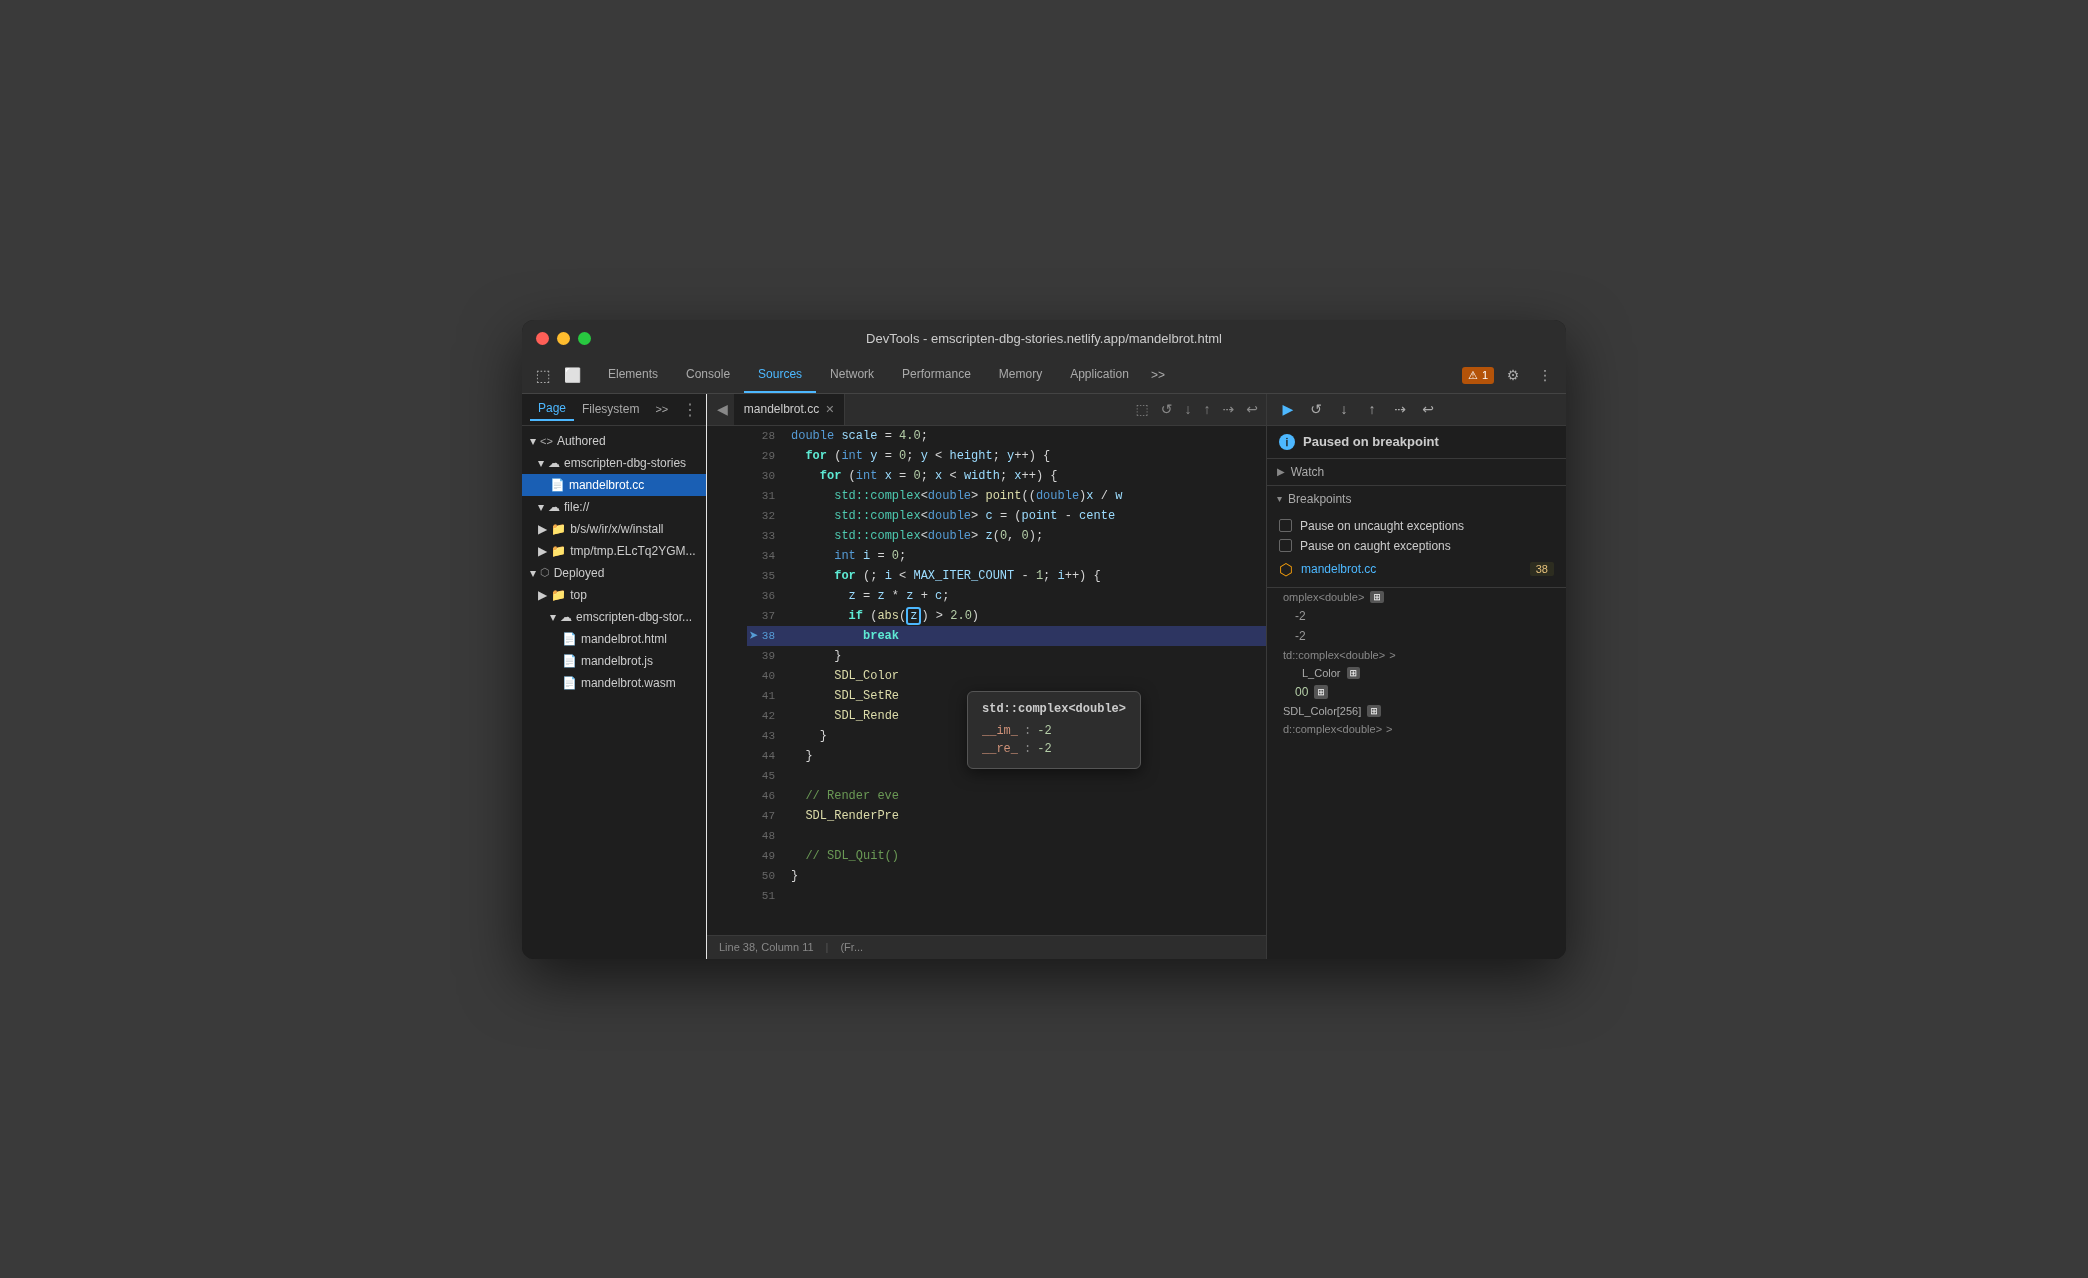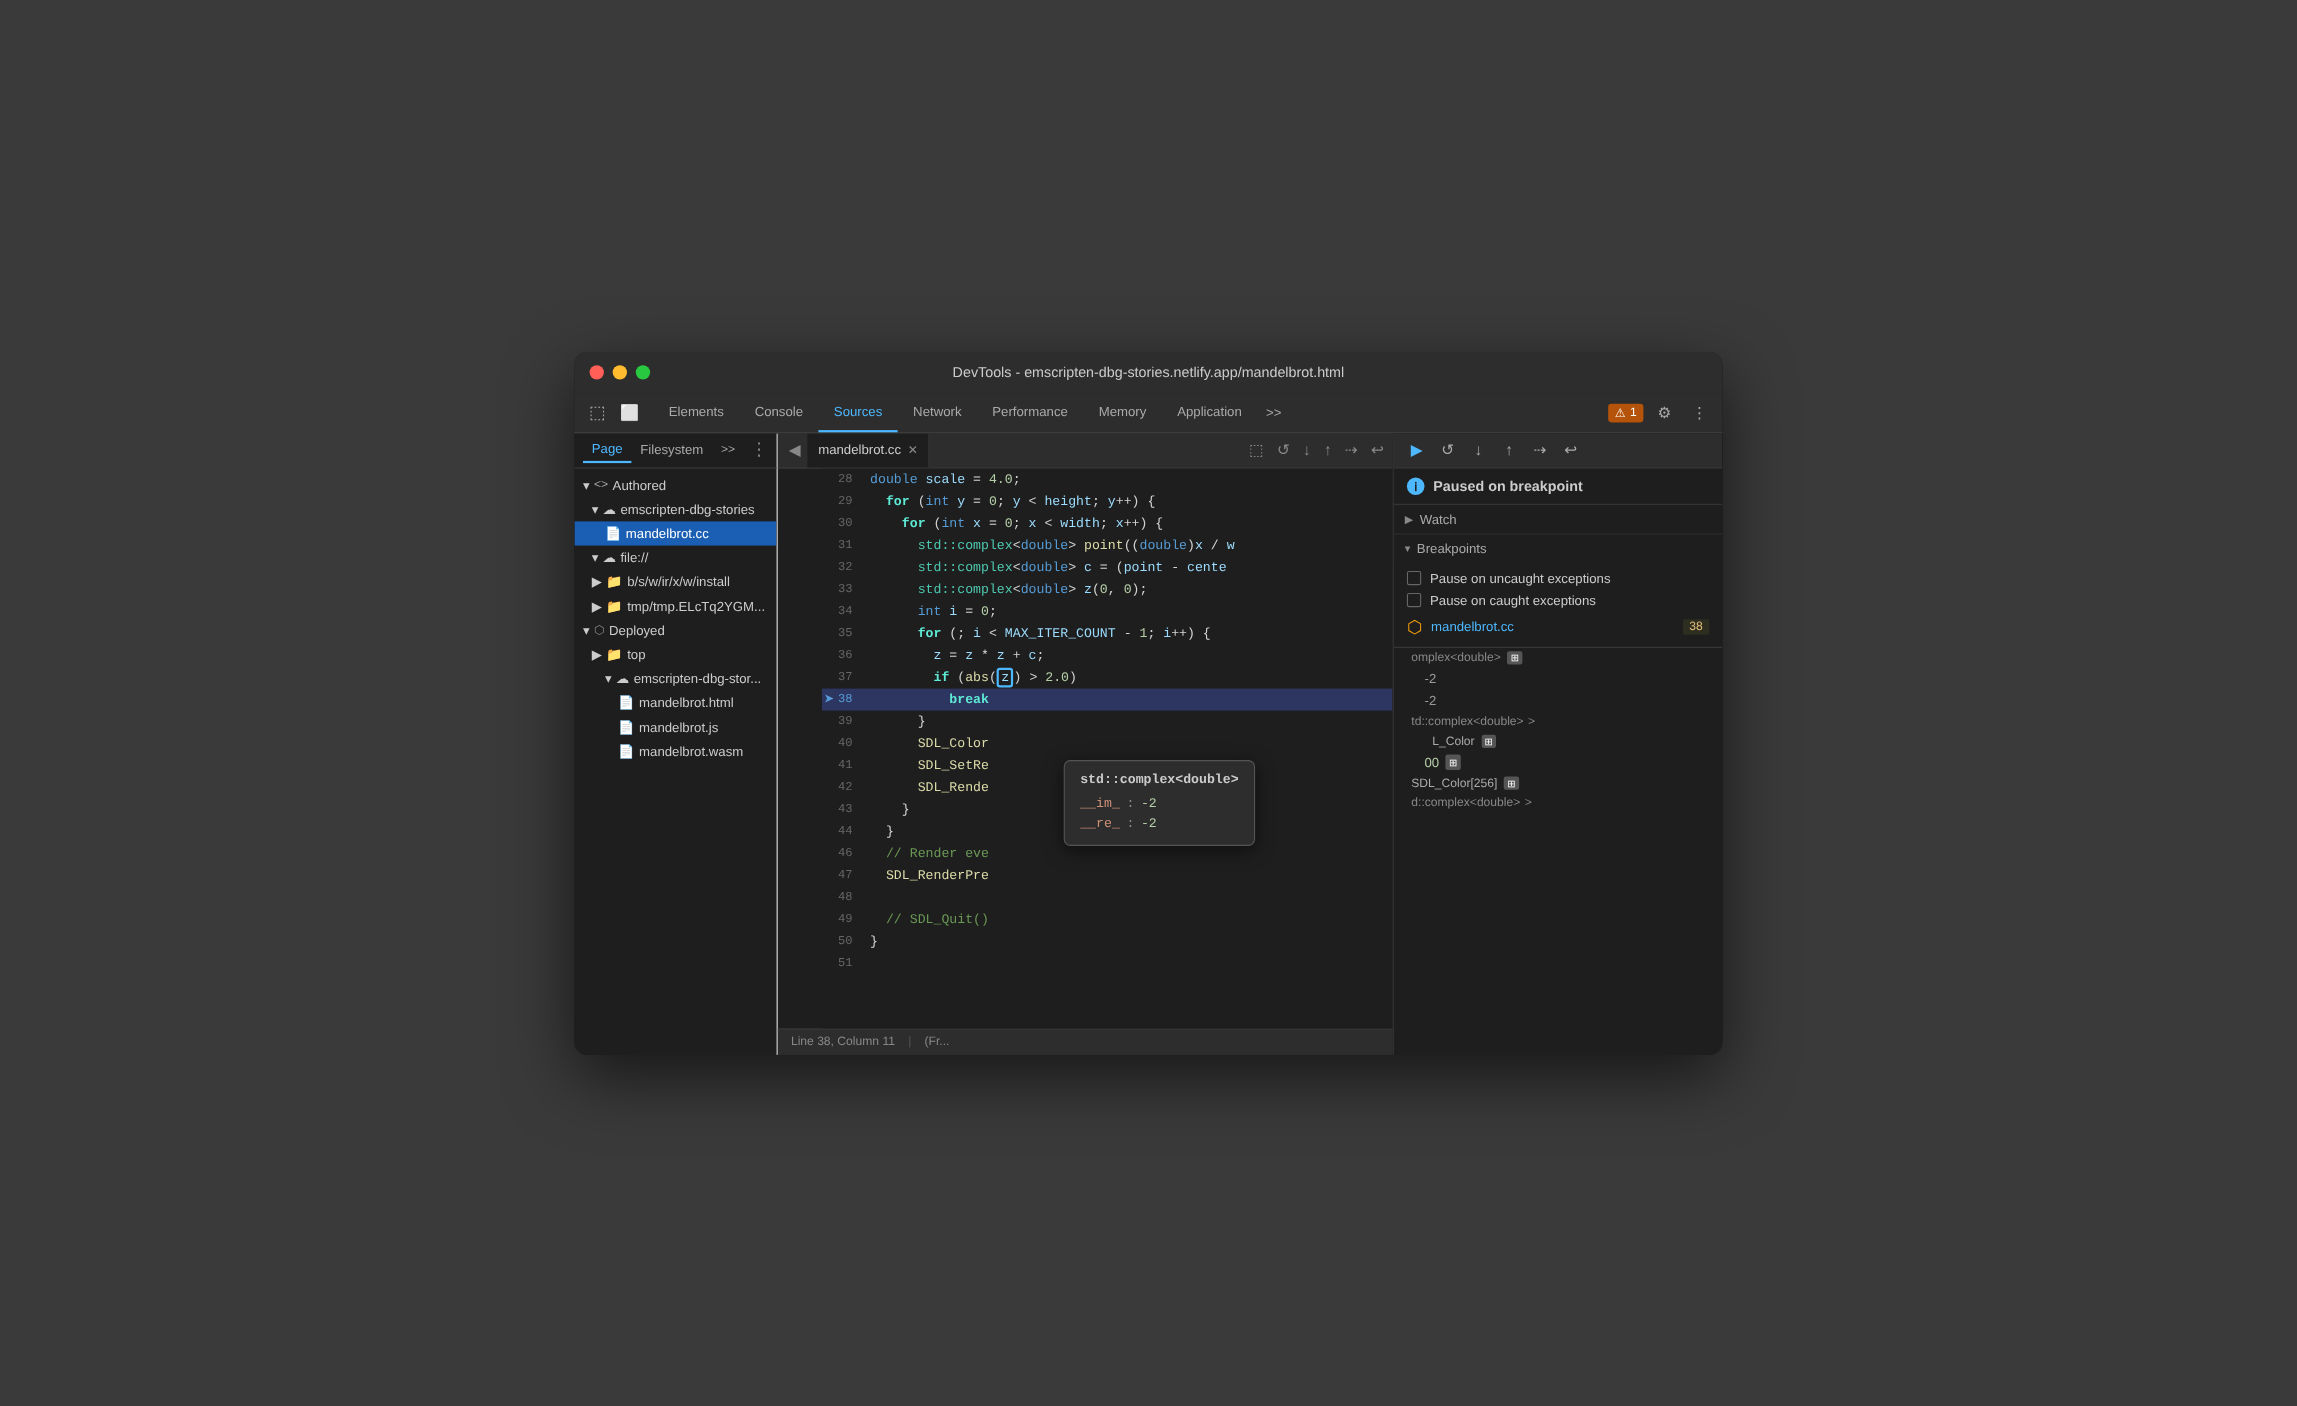--- a/index.html
+++ b/index.html
@@ -611,20 +611,24 @@
         </div>
         <div class="code-line">
           <span class="line-num">43</span>
           <span class="line-content">    }</span>
         </div>
         <div class="code-line">
           <span class="line-num">44</span>
           <span class="line-content">  }</span>
         </div>
         <div class="code-line">
+          <span class="line-num">45</span>
+          <span class="line-content"></span>
+        </div>
+        <div class="code-line">
           <span class="line-num">46</span>
           <span class="line-content">  <span class="cmt">// Render eve</span></span>
         </div>
         <div class="code-line">
           <span class="line-num">47</span>
           <span class="line-content">  <span class="fn">SDL_RenderPre</span></span>
         </div>
         <div class="code-line">
           <span class="line-num">48</span>
           <span class="line-content"></span>

